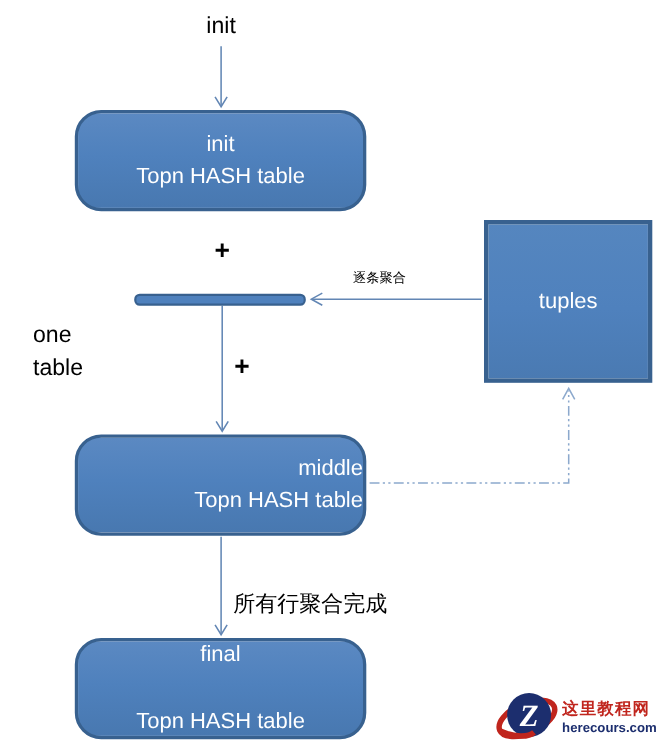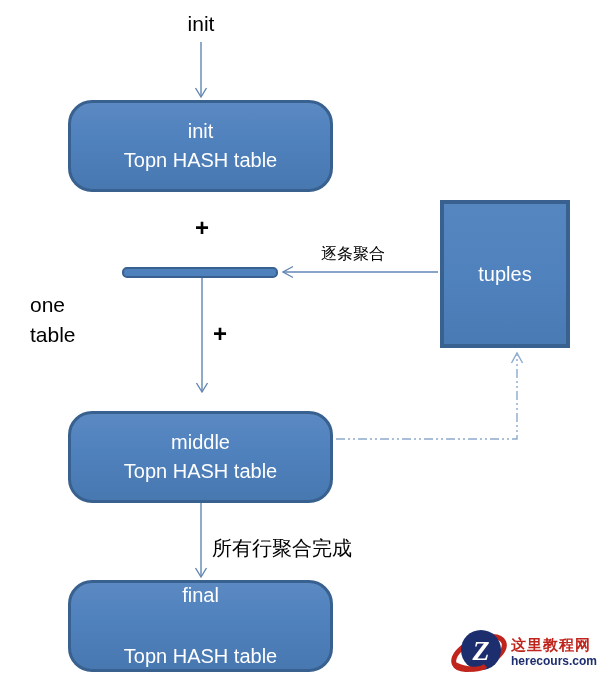--- a/index.html
+++ b/index.html
@@ -12,43 +12,43 @@
   .node {
     position:absolute; left:68px; width:265px; height:92px;
     border-radius:24px; box-sizing:border-box;
     background:linear-gradient(180deg,#5b89c2 0%, #4f81bd 45%, #4878b0 100%);
     border:3px solid #38618f;
     color:#ffffff; display:flex; flex-direction:column;
     align-items:center; justify-content:center;
     font-size:20px; line-height:29px; text-align:center;
   }
   .node-init   { top:100px; }
-  .node-middle { top:411px; }
+  .node-middle { top:395px;align-items:flex-end; }
   .node-final  { top:580px;gap:32px; }
 
   .node-tuples {
-    position:absolute; left:440px; top:200px; width:130px; height:148px;
+    position:absolute; left:440px; top:200px; width:153px; height:148px;
     box-sizing:border-box;
     background:linear-gradient(180deg,#5586bf 0%, #4f81bd 55%, #4a7ab2 100%);
     border:4px solid #38618f;
     color:#ffffff; display:flex; align-items:center; justify-content:center;
     font-size:20px;
   }
 
   .tuple-bar {
     position:absolute; left:122px; top:267px; width:156px; height:11px;
     box-sizing:border-box; background:#4f81bd; border:2px solid #38618f;
     border-radius:5px;
   }
 
   .lbl { position:absolute; color:#000; }
   .lbl-init-top   { left:151px; top:12px;  width:100px; text-align:center; font-size:21px; }
   .lbl-plus-top   { left:178px; top:214px; width:48px;  text-align:center; font-size:24px; font-weight:bold; }
   .lbl-one-tuple  { left:30px;  top:247px; font-size:21px; line-height:30px;margin-top:43px; }
-  .lbl-per-tuple  { left:321px; top:244px; font-size:16px; }
+  .lbl-per-tuple  { left:321px; top:244px; font-size:12px; }
   .lbl-plus-bot   { left:196px; top:320px; width:48px; text-align:center; font-size:24px; font-weight:bold; }
   .lbl-all-rows   { left:212px; top:535px; font-size:20px; }
 
   .watermark {
     position:absolute; left:451px; top:624px; width:150px; height:55px;
     display:flex; align-items:center;
   }
   .wm-text { margin-left:2px; display:flex; flex-direction:column; }
   .wm-name { color:#c0251d; font-weight:bold; font-size:15px; line-height:19px; letter-spacing:1px; }
   .wm-url  { color:#1c2e6e; font-weight:bold; font-size:12px; line-height:15px;text-align:center; }

